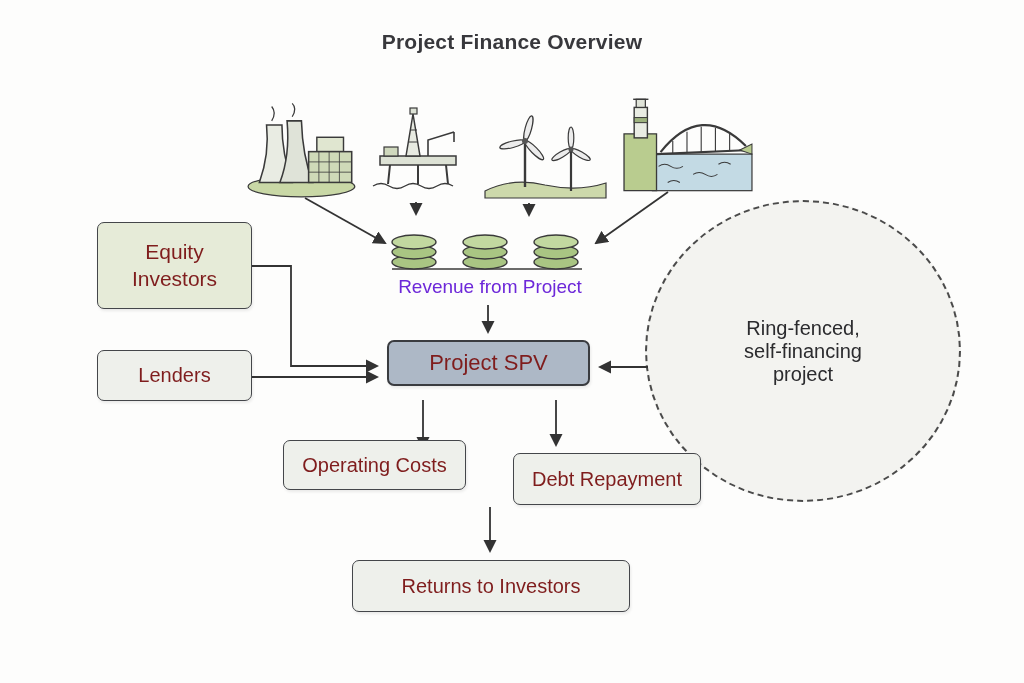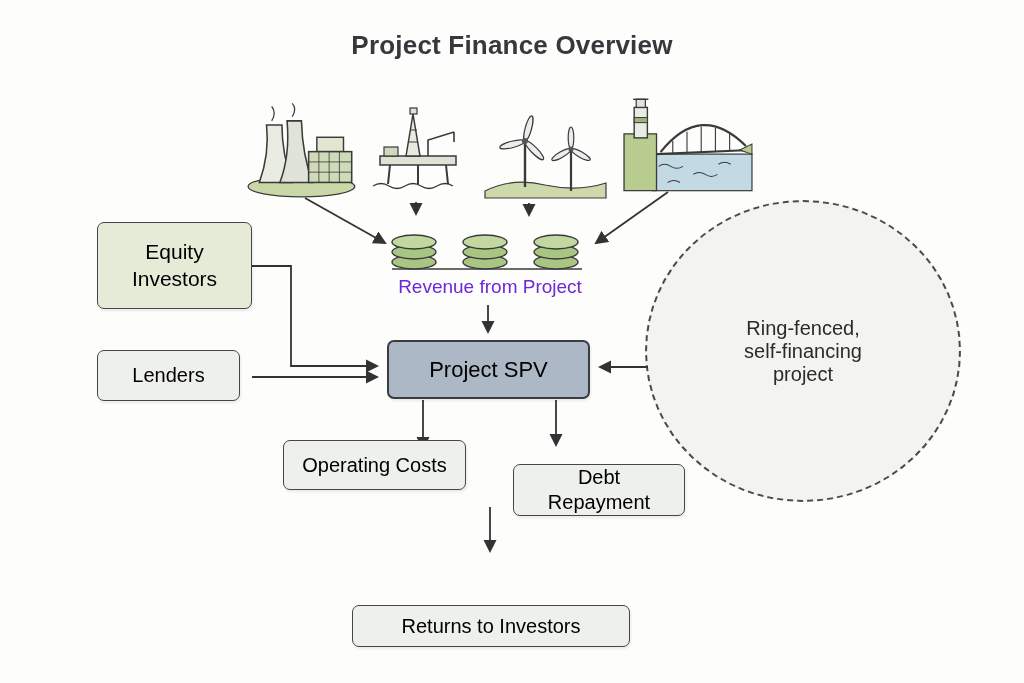--- a/index.html
+++ b/index.html
@@ -5,30 +5,30 @@
   html,body{margin:0;padding:0;}
   body{
     width:1024px;height:683px;position:relative;overflow:hidden;
     background:#fdfdfc;
     font-family:"Liberation Sans","DejaVu Sans",sans-serif;
     color:#2b2b2e;
   }
   .stage{position:absolute;inset:0;}
   .title{
     position:absolute;top:30px;left:0;width:1024px;text-align:center;
-    font-size:26px;font-weight:700;color:#38383c;letter-spacing:.2px;
+    font-size:21px;font-weight:700;color:#38383c;letter-spacing:.2px;
   }
   .icon{position:absolute;}
   .icon svg{display:block;width:100%;height:100%;}
   .arrows{position:absolute;inset:0;z-index:1;pointer-events:none;}
   .node{
     position:absolute;z-index:2;
     display:flex;align-items:center;justify-content:center;text-align:center;
     border:1.6px solid #44464a;border-radius:7px;
-    background:#eef0eb;color:#000000;font-size:20px;
+    background:#eef0eb;color:#7f1d1d;font-size:20px;
     box-shadow:1px 2px 3px rgba(0,0,0,0.08);
     padding:4px 10px;box-sizing:border-box;line-height:1.25;
   }
   .node--equity{background:#e6ebd8;font-size:21px;}
   .node--spv{background:#adb8c6;font-size:22px;font-weight:500;border-width:2px;border-color:#3a3c40;}
   .revenue-label{
     position:absolute;left:360px;top:276px;width:260px;text-align:center;
     font-size:19px;color:#6d28d9;z-index:2;
   }
   .ring-circle{
@@ -163,33 +163,33 @@
       <path d="M423,400 L423,448" marker-end="url(#arrow)"></path>
       <path d="M556,400 L556,445" marker-end="url(#arrow)"></path>
       <path d="M490,507 L490,551" marker-end="url(#arrow)"></path>
     </g>
   </svg>
 
   <div class="node node--equity" style="left:97px;top:222px;width:155px;height:87px;">
     <span>Equity Investors</span>
   </div>
 
-  <div class="node" style="left:97px;top:350px;width:143px;height:51px;">
+  <div class="node" style="left:97px;top:350px;width:155px;height:51px;">
     <span>Lenders</span>
   </div>
 
-  <div class="node node--spv" style="left:387px;top:340px;width:203px;height:59px;">
+  <div class="node node--spv" style="left:387px;top:340px;width:203px;height:46px;">
     <span>Project SPV</span>
   </div>
 
   <div class="node" style="left:283px;top:440px;width:183px;height:50px;">
     <span>Operating Costs</span>
   </div>
 
-  <div class="node" style="left:513px;top:453px;width:172px;height:52px;margin-top:11px;">
+  <div class="node" style="left:513px;top:453px;width:188px;height:52px;">
     <span>Debt Repayment</span>
   </div>
 
-  <div class="node" style="left:352px;top:560px;width:278px;height:42px;margin-top:45px;">
+  <div class="node" style="left:352px;top:560px;width:278px;height:52px;">
     <span>Returns to Investors</span>
   </div>
 
 </div>
 
 </body></html>

